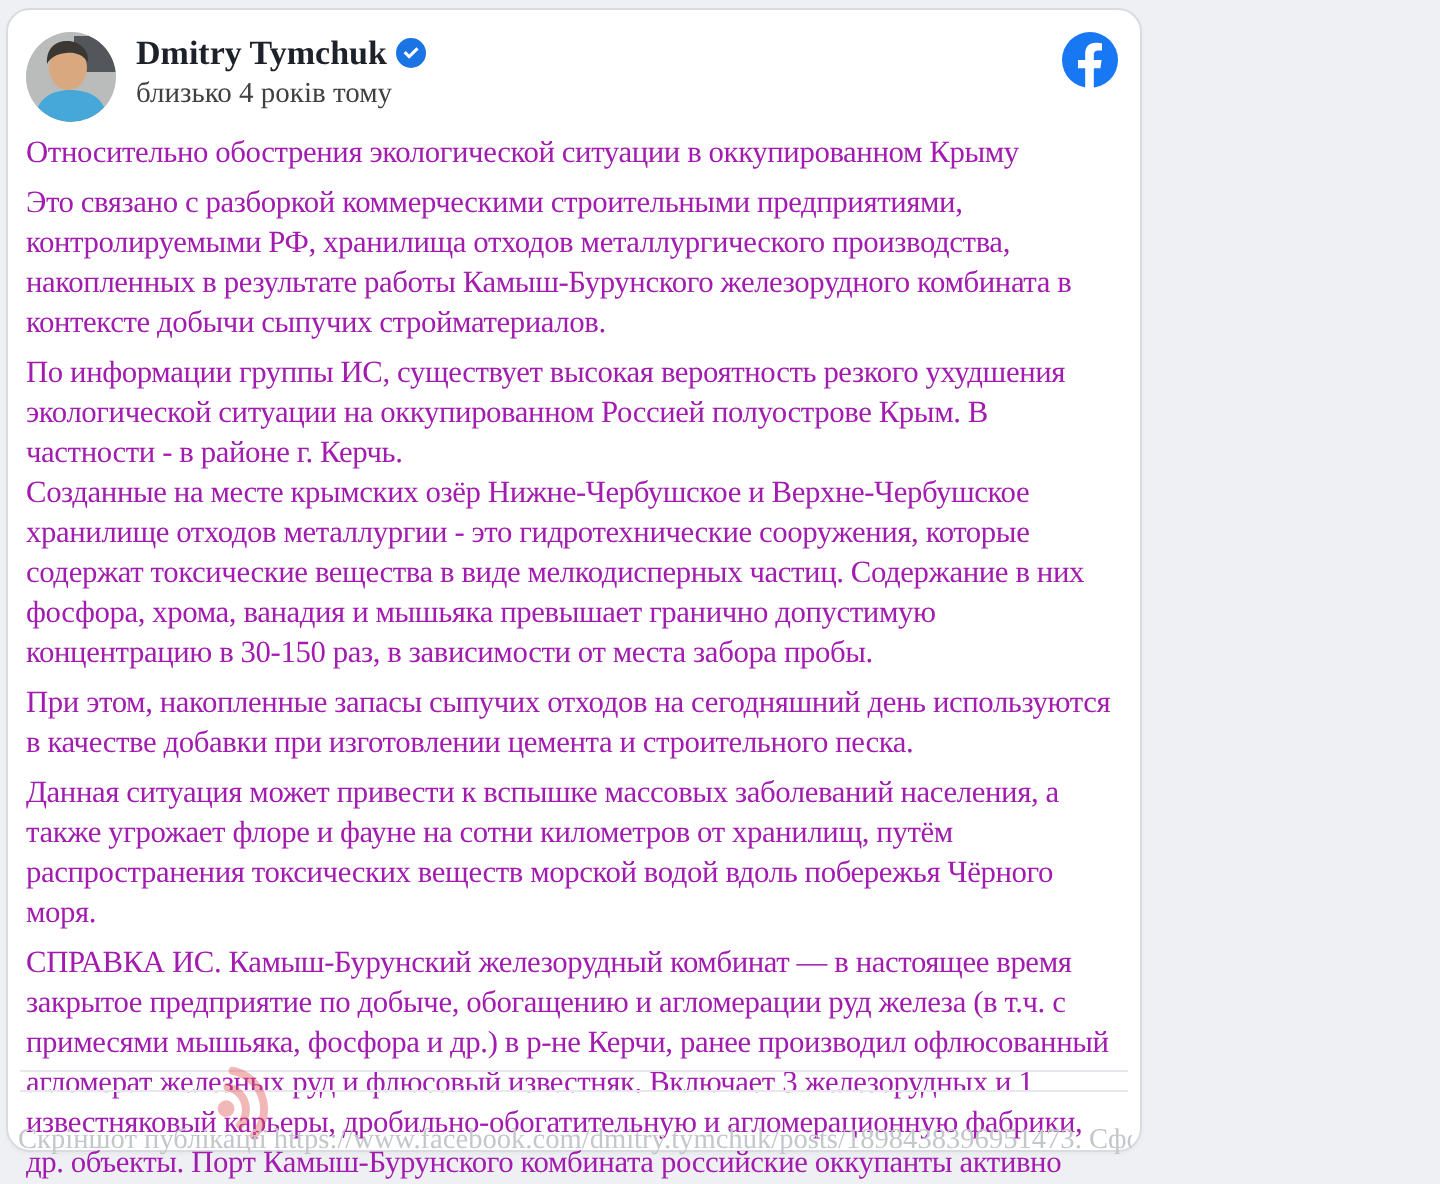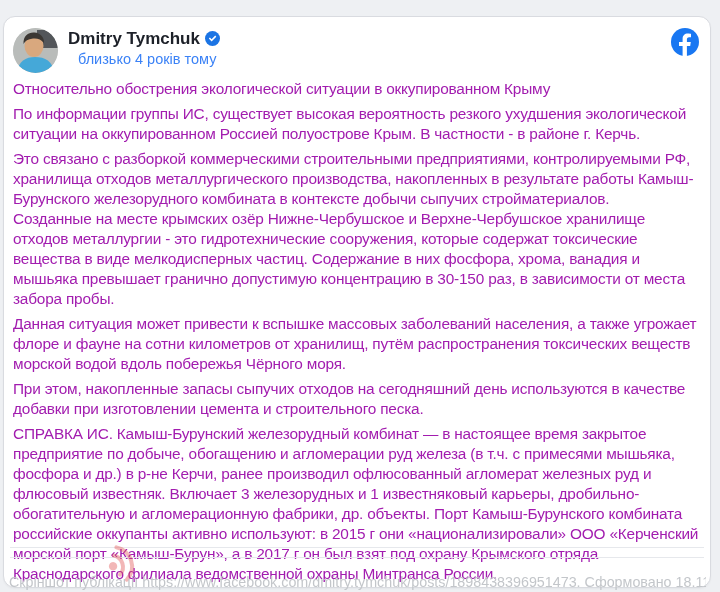--- a/index.html
+++ b/index.html
@@ -4,47 +4,48 @@
 <style>
   html,body{margin:0;padding:0;}
   body{
     width:720px;height:592px;
     background:#eef0f3;
     font-family:"Liberation Sans", sans-serif;
     position:relative;
     overflow:hidden;
   }
   .card{
-    position:absolute;left:3px;top:16px;
-    width:708px;height:572px;
+    position:absolute;left:3px;top:4px;
+    width:568px;height:572px;
     background:#ffffff;
     border:1px solid #d9dbe0;
     border-radius:12px;
     box-sizing:border-box;
     box-shadow:0 1px 2px rgba(0,0,0,.04);
+    font-family:Liberation Serif, serif;
   }
   
   .header{
     position:relative;
     padding:11px 12px 6px 9px;
     display:flex;align-items:flex-start;
   }
   .avatar{
     width:45px;height:45px;border-radius:50%;
     overflow:hidden;flex:0 0 45px;
     background:#c3c6c3;
   }
   .h-text{margin-left:10px;padding-top:1px;}
   .author-row{display:flex;align-items:center;gap:5px;}
   .author{
     font-size:17px;font-weight:700;color:#1d2129;line-height:19px;
   }
   .badge{width:15px;height:15px;display:inline-block;}
   .timestamp{
-    font-size:14.5px;color:#3b82f6;line-height:18px;margin-top:2px;margin-left:10px;
+    font-size:14.5px;color:#404040;line-height:18px;margin-top:2px;
   }
   .fb-logo{
     position:absolute;right:11px;top:11px;width:28px;height:28px;
   }
   
   .post-body{
     padding:0 8px 0 9px;
   }
   .post-body p{
     margin:0 0 5px 0;
@@ -119,25 +120,25 @@
     <div class="fb-logo">
       <svg width="28" height="28" viewBox="0 0 28 28">
         <circle cx="14" cy="14" r="14" fill="#1877f2"></circle>
         <path d="M19.2 18.1 l.6-4.1 h-3.9 v-2.6 c0-1.1.5-2.2 2.3-2.2 h1.8 V5.7 s-1.6-.3-3.1-.3 c-3.2 0-5.3 1.9-5.3 5.4 v3.2 H8 v4.1 h3.6 V28 a14 14 0 0 0 4.3 0 V18.1 Z" fill="#ffffff"></path>
       </svg>
     </div>
   </div>
 
   <div class="post-body">
     <p>Относительно обострения экологической ситуации в оккупированном Крыму</p>
+    <p>Это связано с разборкой коммерческими строительными предприятиями, контролируемыми РФ, хранилища отходов металлургического производства, накопленных в результате работы Камыш-Бурунского железорудного комбината в контексте добычи сыпучих стройматериалов.</p>
     <p>По информации группы ИС, существует высокая вероятность резкого ухудшения экологической ситуации на оккупированном Россией полуострове Крым. В частности - в районе г. Керчь.</p>
-    <p>Это связано с разборкой коммерческими строительными предприятиями, контролируемыми РФ, хранилища отходов металлургического производства, накопленных в результате работы Камыш-Бурунского железорудного комбината в контексте добычи сыпучих стройматериалов.</p>
     <p class="tight">Созданные на месте крымских озёр Нижне-Чербушское и Верхне-Чербушское хранилище отходов металлургии - это гидротехнические сооружения, которые содержат токсические вещества в виде мелкодисперных частиц. Содержание в них фосфора, хрома, ванадия и мышьяка превышает гранично допустимую концентрацию в 30-150 раз, в зависимости от места забора пробы.</p>
+    <p>При этом, накопленные запасы сыпучих отходов на сегодняшний день используются в качестве добавки при изготовлении цемента и строительного песка.</p>
     <p>Данная ситуация может привести к вспышке массовых заболеваний населения, а также угрожает флоре и фауне на сотни километров от хранилищ, путём распространения токсических веществ морской водой вдоль побережья Чёрного моря.</p>
-    <p>При этом, накопленные запасы сыпучих отходов на сегодняшний день используются в качестве добавки при изготовлении цемента и строительного песка.</p>
     <p>СПРАВКА ИС. Камыш-Бурунский железорудный комбинат — в настоящее время закрытое предприятие по добыче, обогащению и агломерации руд железа (в т.ч. с примесями мышьяка, фосфора и др.) в р-не Керчи, ранее производил офлюсованный агломерат железных руд и флюсовый известняк. Включает 3 железорудных и 1 известняковый карьеры, дробильно-обогатительную и агломерационную фабрики, др. объекты. Порт Камыш-Бурунского комбината российские оккупанты активно используют: в 2015 г они «национализировали» ООО «Керченский морской порт «Камыш-Бурун», а в 2017 г он был взят под охрану Крымского отряда Краснодарского филиала ведомственной охраны Минтранса России.</p>
   </div>
 
   <div class="divider d1"></div>
   <div class="divider d2"></div>
 
   <div class="signal">
     <svg width="40" height="54" viewBox="0 0 40 54">
       <g transform="rotate(-18 14 36)" opacity="0.42">
         <circle cx="13" cy="36" r="4.2" fill="#e25555"></circle>

